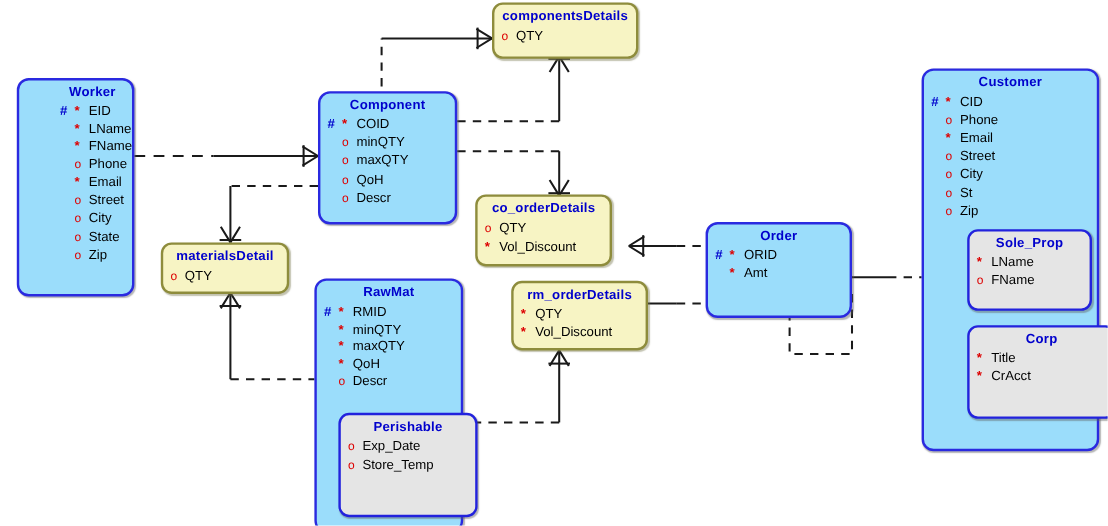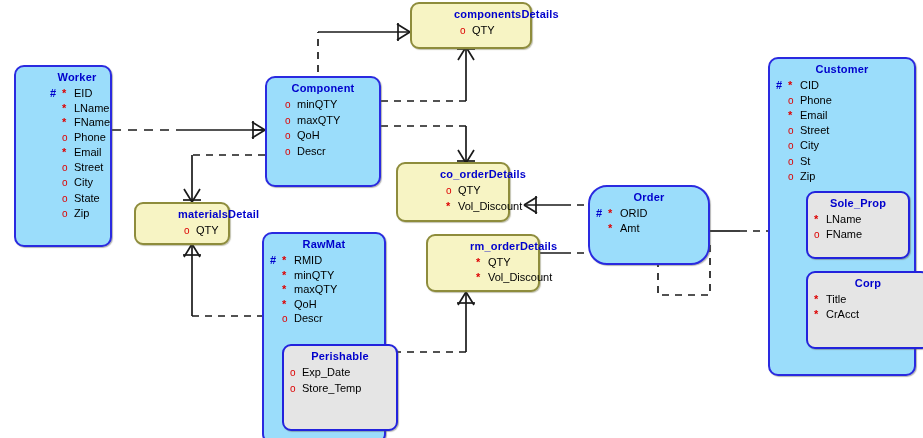--- a/index.html
+++ b/index.html
@@ -18,21 +18,21 @@
     position:absolute;
     box-sizing:border-box;
     border:2px solid #2222dd;
     border-radius:10px;
     background:#99ddff;
     box-shadow:1px 1px 1px rgba(90,90,90,.45);
   }
   .entity.blue   { background:#9bddfb; border-color:#2a2ae0; }
   .entity.nested { background:#e5e5e5; border-color:#2222dd; border-radius:9px; }
   .entity.yellow { background:#f7f4c4; border-color:#8e8c3c; border-radius:9px;
-                   box-shadow:1px 1px 1px rgba(120,120,80,.45);padding-left:42px; }
+                   box-shadow:1px 1px 1px rgba(120,120,80,.45); }
 
   .ent-title {
     text-align:center;
     color:#0000cc;
     font-weight:bold;
     font-size:11px;
     letter-spacing:.2px;
     margin-top:4px;
     margin-bottom:3px;
     white-space:nowrap;
@@ -161,20 +161,21 @@
       <li class="attr"><span class="mk pk"></span><span class="mk opt">o</span><span class="aname">Street</span></li>
       <li class="attr"><span class="mk pk"></span><span class="mk opt">o</span><span class="aname">City</span></li>
       <li class="attr"><span class="mk pk"></span><span class="mk opt">o</span><span class="aname">State</span></li>
       <li class="attr"><span class="mk pk"></span><span class="mk opt">o</span><span class="aname">Zip</span></li>
     </ul>
   </div>
 
   <div class="entity blue" style="left:265px; top:76px; width:116px; height:111px;">
     <div class="ent-title">Component</div>
     <ul class="attrs">
+      <li class="attr"><span class="mk pk">#</span><span class="mk req">*</span><span class="aname">COID</span></li>
       <li class="attr"><span class="mk pk"></span><span class="mk opt">o</span><span class="aname">minQTY</span></li>
       <li class="attr"><span class="mk pk"></span><span class="mk opt">o</span><span class="aname">maxQTY</span></li>
       <li class="attr"><span class="mk pk"></span><span class="mk opt">o</span><span class="aname">QoH</span></li>
       <li class="attr"><span class="mk pk"></span><span class="mk opt">o</span><span class="aname">Descr</span></li>
     </ul>
   </div>
 
   <div class="entity blue" style="left:262px; top:232px; width:124px; height:212px;">
     <div class="ent-title">RawMat</div>
     <ul class="attrs">
@@ -216,36 +217,36 @@
 
     <div class="entity nested" style="left:36px; top:212px; width:124px; height:78px;">
       <div class="ent-title">Corp</div>
       <ul class="attrs">
         <li class="attr"><span class="mk req">*</span><span class="aname">Title</span></li>
         <li class="attr"><span class="mk req">*</span><span class="aname">CrAcct</span></li>
       </ul>
     </div>
   </div>
 
-  <div class="entity blue" style="left:588px; top:185px; width:122px; height:80px;border-radius:19px;">
+  <div class="entity blue" style="left:588px; top:185px; width:122px; height:80px;">
     <div class="ent-title">Order</div>
     <ul class="attrs">
       <li class="attr"><span class="mk pk">#</span><span class="mk req">*</span><span class="aname">ORID</span></li>
       <li class="attr"><span class="mk pk"></span><span class="mk req">*</span><span class="aname">Amt</span></li>
     </ul>
   </div>
 
   <div class="entity yellow" style="left:410px; top:2px; width:122px; height:47px;">
     <div class="ent-title">componentsDetails</div>
     <ul class="attrs">
       <li class="attr"><span class="mk opt">o</span><span class="aname">QTY</span></li>
     </ul>
   </div>
 
-  <div class="entity yellow" style="left:134px; top:202px; width:96px; height:43px;">
+  <div class="entity yellow" style="left:134px; top:202px; width:107px; height:43px;">
     <div class="ent-title">materialsDetail</div>
     <ul class="attrs">
       <li class="attr"><span class="mk opt">o</span><span class="aname">QTY</span></li>
     </ul>
   </div>
 
   <div class="entity yellow" style="left:396px; top:162px; width:114px; height:60px;">
     <div class="ent-title">co_orderDetails</div>
     <ul class="attrs">
       <li class="attr"><span class="mk opt">o</span><span class="aname">QTY</span></li>

